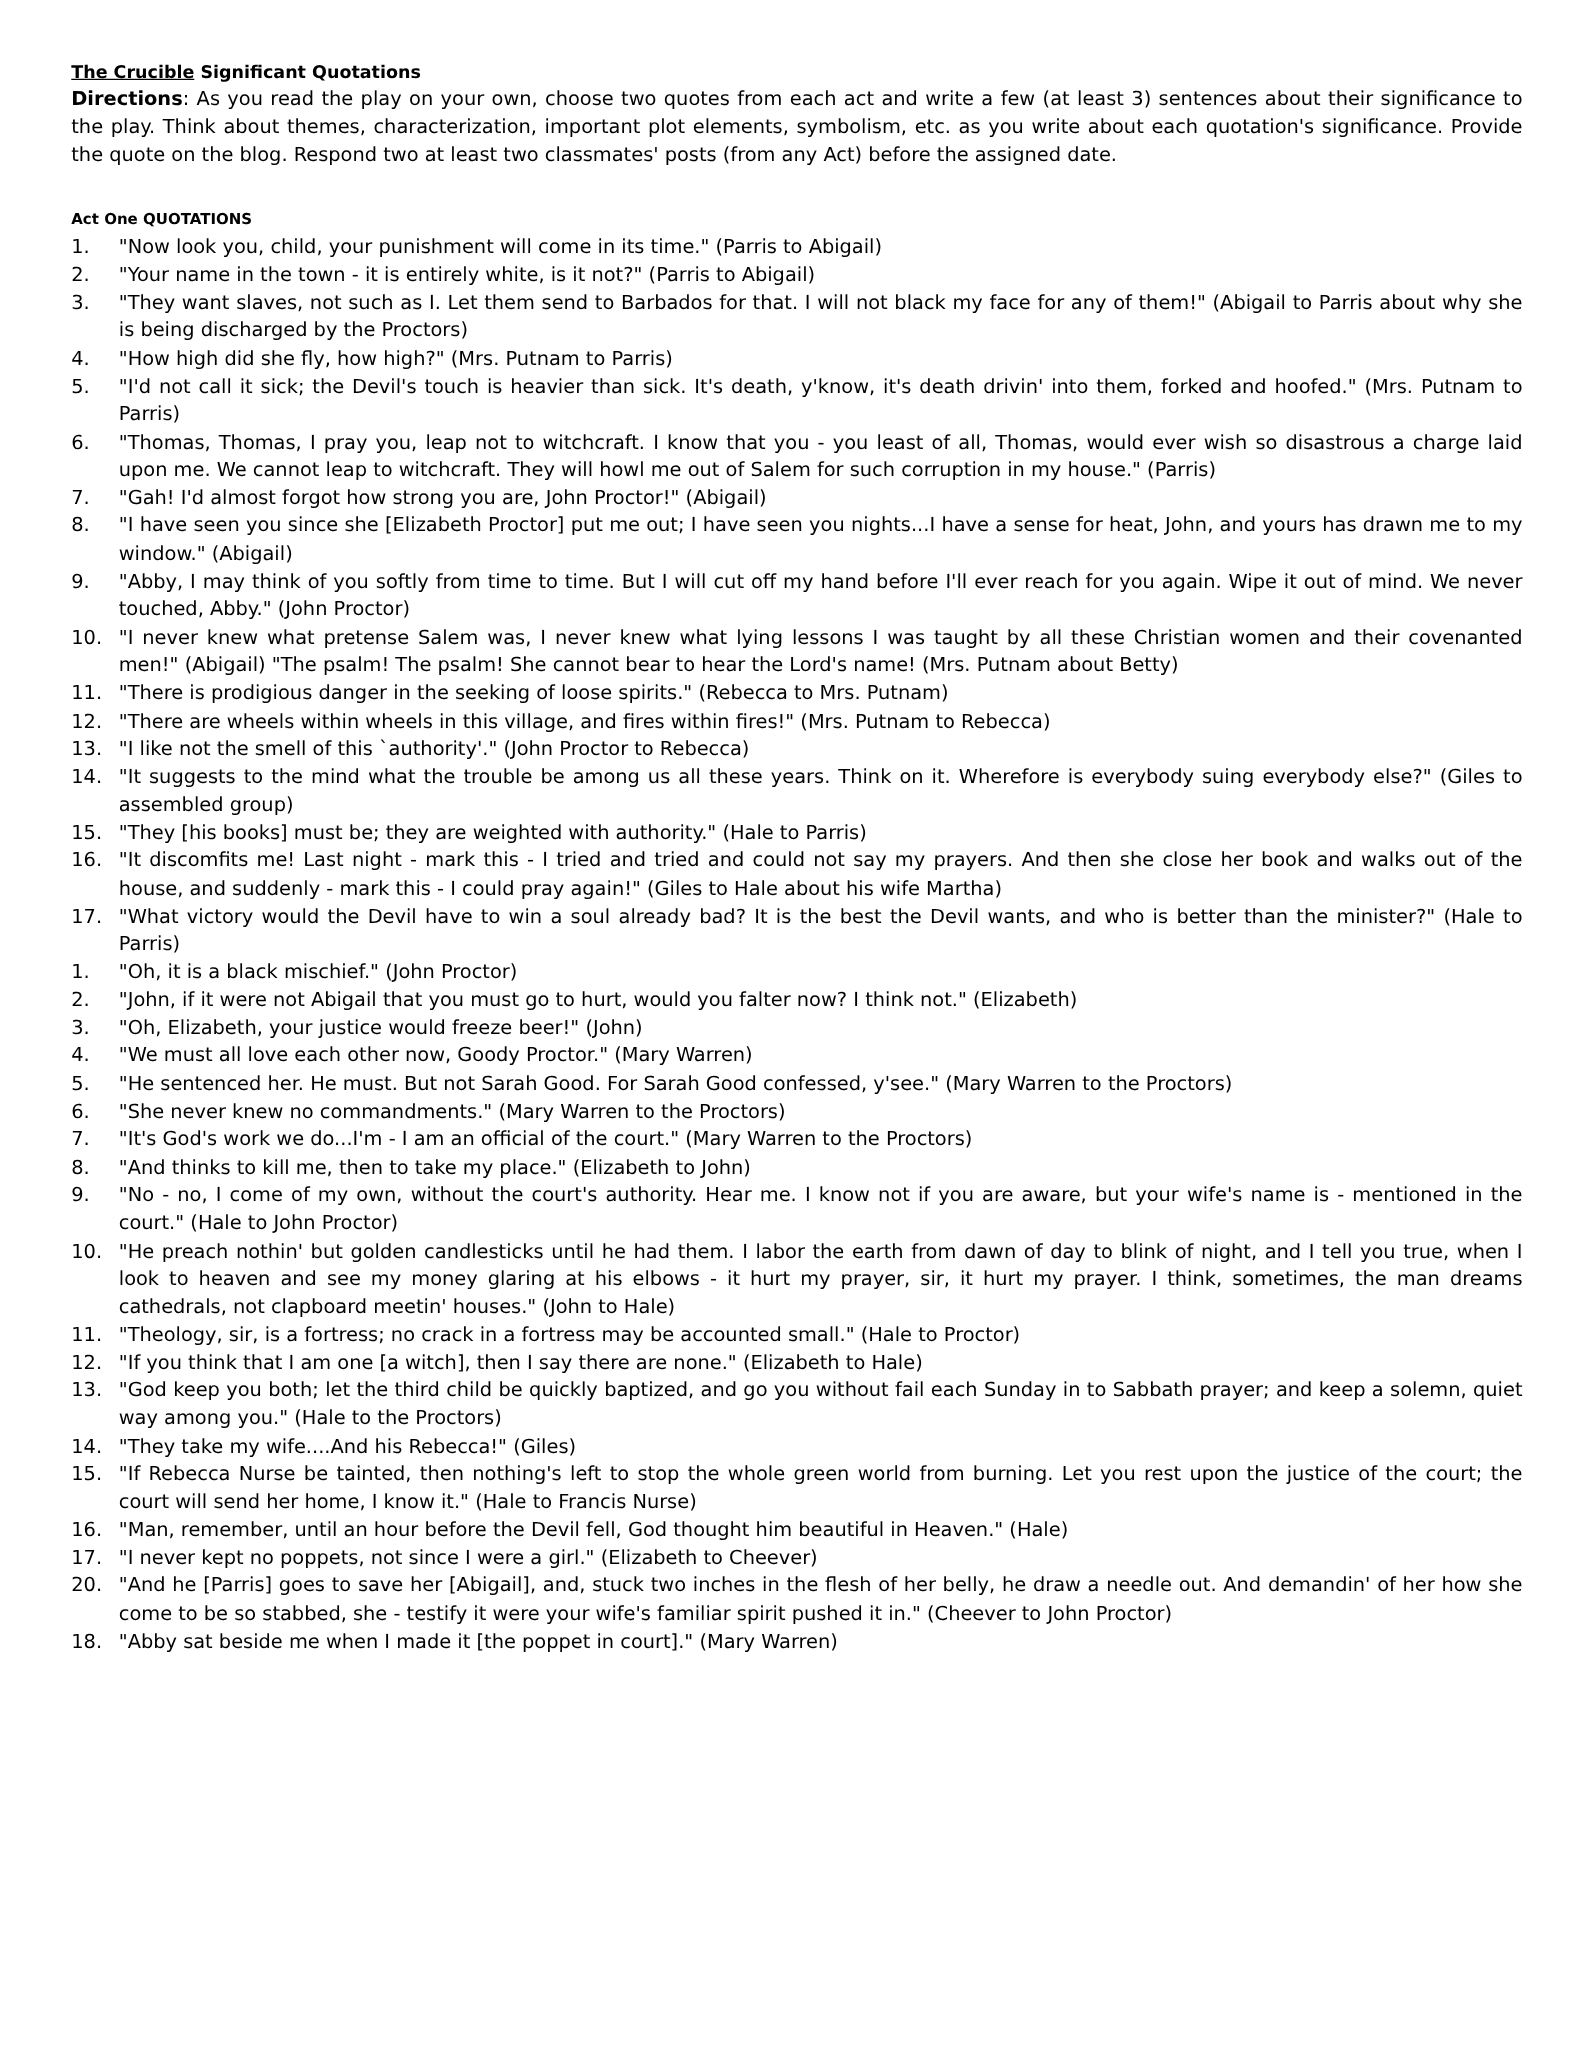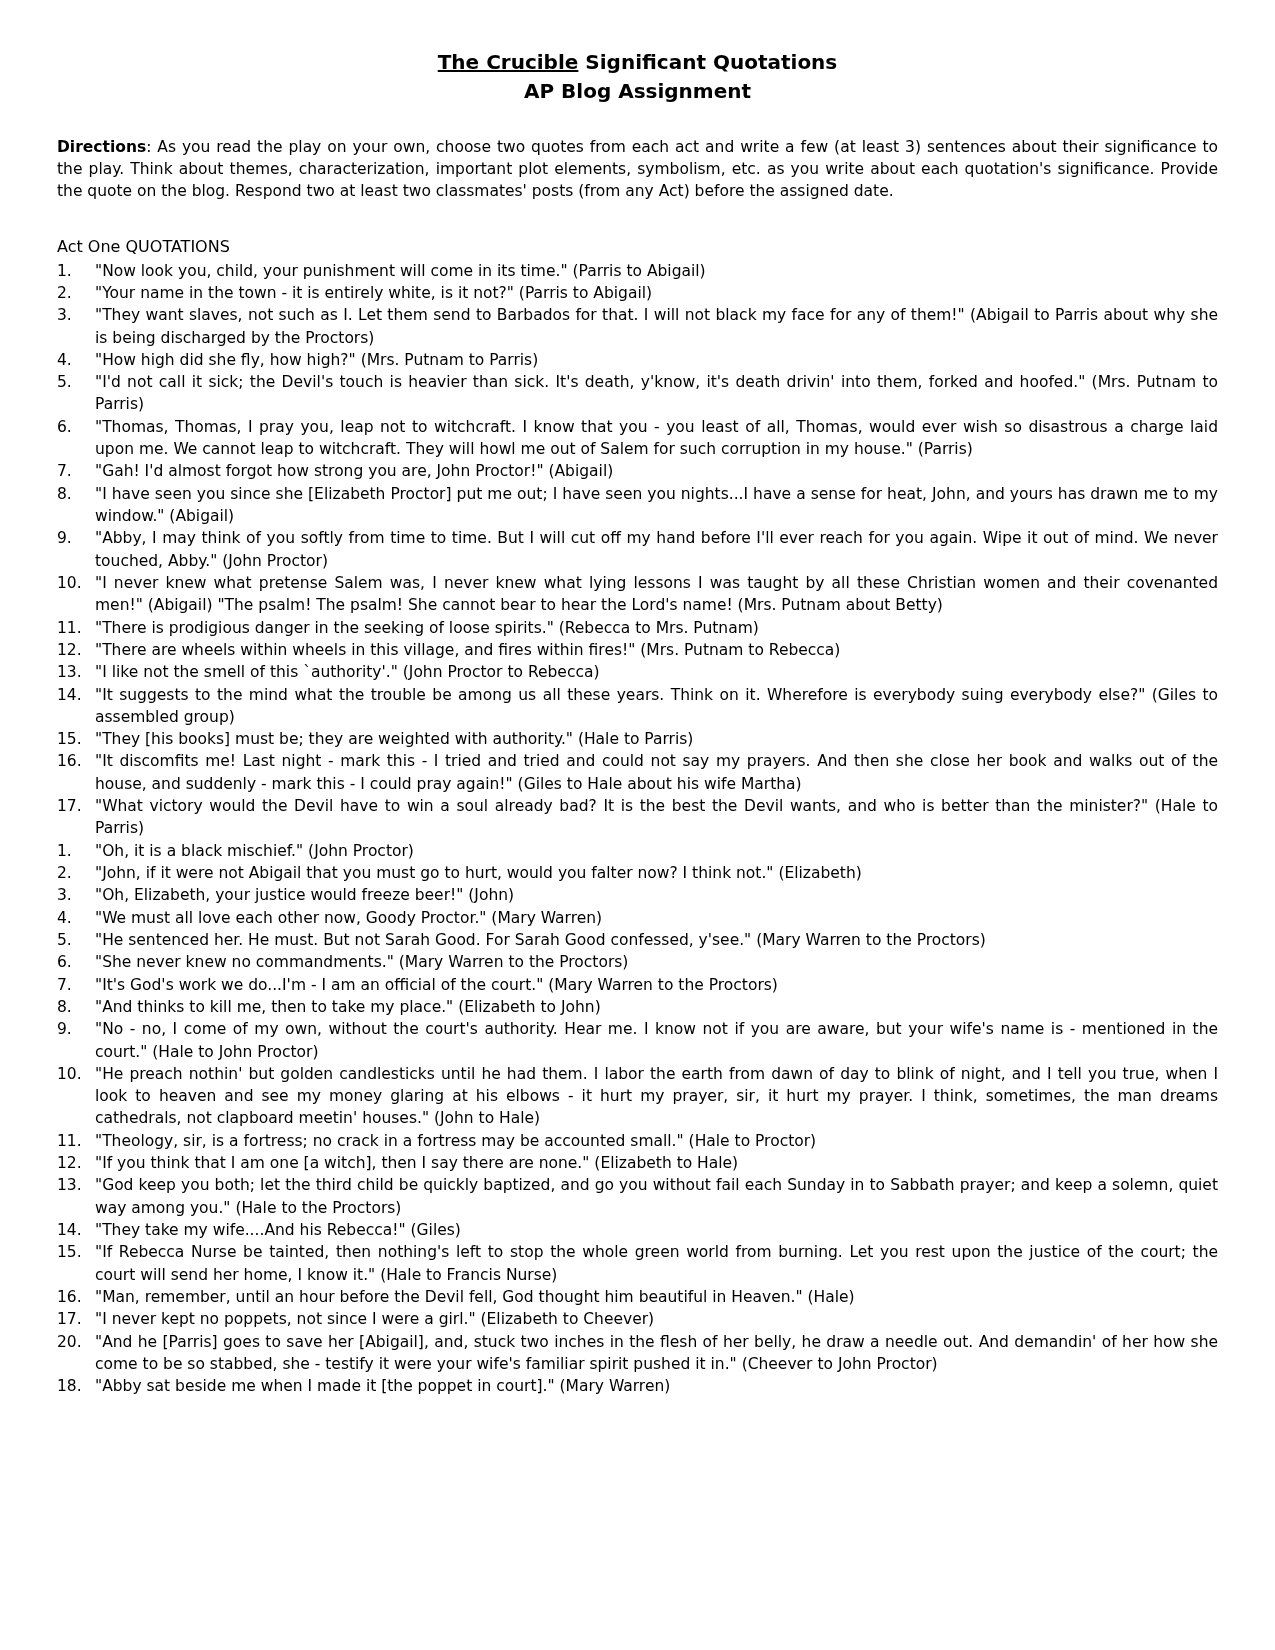--- a/index.html
+++ b/index.html
@@ -8,36 +8,35 @@
     min-height: 1650px;
     box-sizing: border-box;
     background: #ffffff;
     color: #000000;
     font-family: "DejaVu Sans", "Liberation Sans", sans-serif;
     font-size: 15.5px;
     line-height: 1.44;
     padding: 48px 57px 40px 57px;
   }
   .doc-title, .doc-subtitle {
-    text-align: center;
     font-weight: bold;
-    font-size: 20px;
+    font-size: 14px;
     margin: 0;
   }
   .doc-subtitle { margin-bottom: 30px; }
   .underline { text-decoration: underline; }
   .directions {
     text-align: justify;
     margin: 0 0 32px 0;
   }
   .directions .label { font-weight: bold; }
   .section { margin: 0; }
   .section-heading {
-    font-weight: normal;
-    font-size: 16px;
+    font-weight: bold;
+    font-size: 12px;
     margin: 28px 0 2px 0;
   }
   .quote-list {
     margin: 0;
     padding: 0;
     list-style: none;
   }
   .quote-item {
     display: flex;
     align-items: flex-start;
@@ -45,21 +44,20 @@
   .quote-item .num { flex: 0 0 38px; }
   .quote-item .txt { flex: 1; text-align: justify; }
 </style>
 </head>
 <body>
 
 <div class="page">
 
   <h1 class="doc-title"><span class="underline">The Crucible</span><span> Significant Quotations</span></h1>
 
-  <h2 class="doc-subtitle">AP Blog Assignment</h2>
 
   <p class="directions"><span class="label">Directions</span><span>: As you read the play on your own, choose two quotes from each act and write a few (at least 3) sentences about their significance to the play.  Think about themes, characterization, important plot elements, symbolism, etc. as you write about each quotation's significance.  Provide the quote on the blog.  Respond two at least two classmates' posts  (from any Act) before the assigned date.</span></p>
 
   <div class="section">
     <h3 class="section-heading">Act One QUOTATIONS</h3>
     <ol class="quote-list">
         <li class="quote-item">
           <span class="num">1.</span>
           <span class="txt">"Now look you, child, your punishment will come in its time." (Parris to Abigail)</span>
         </li>

